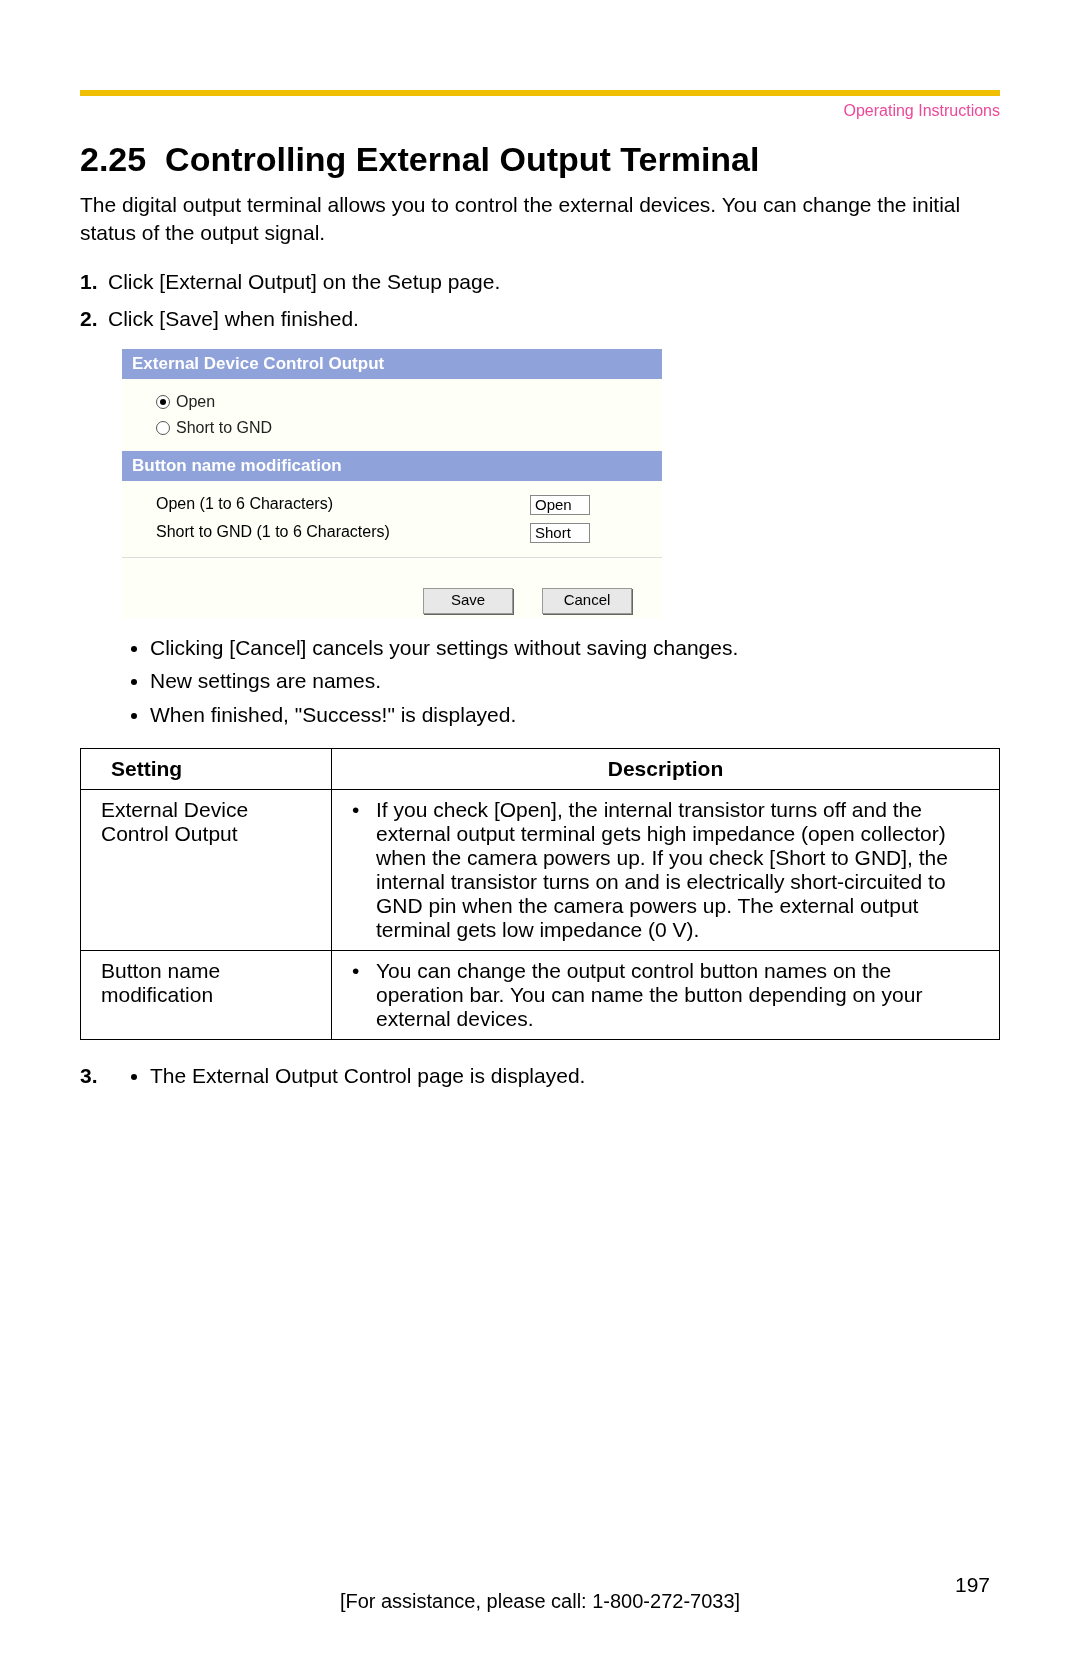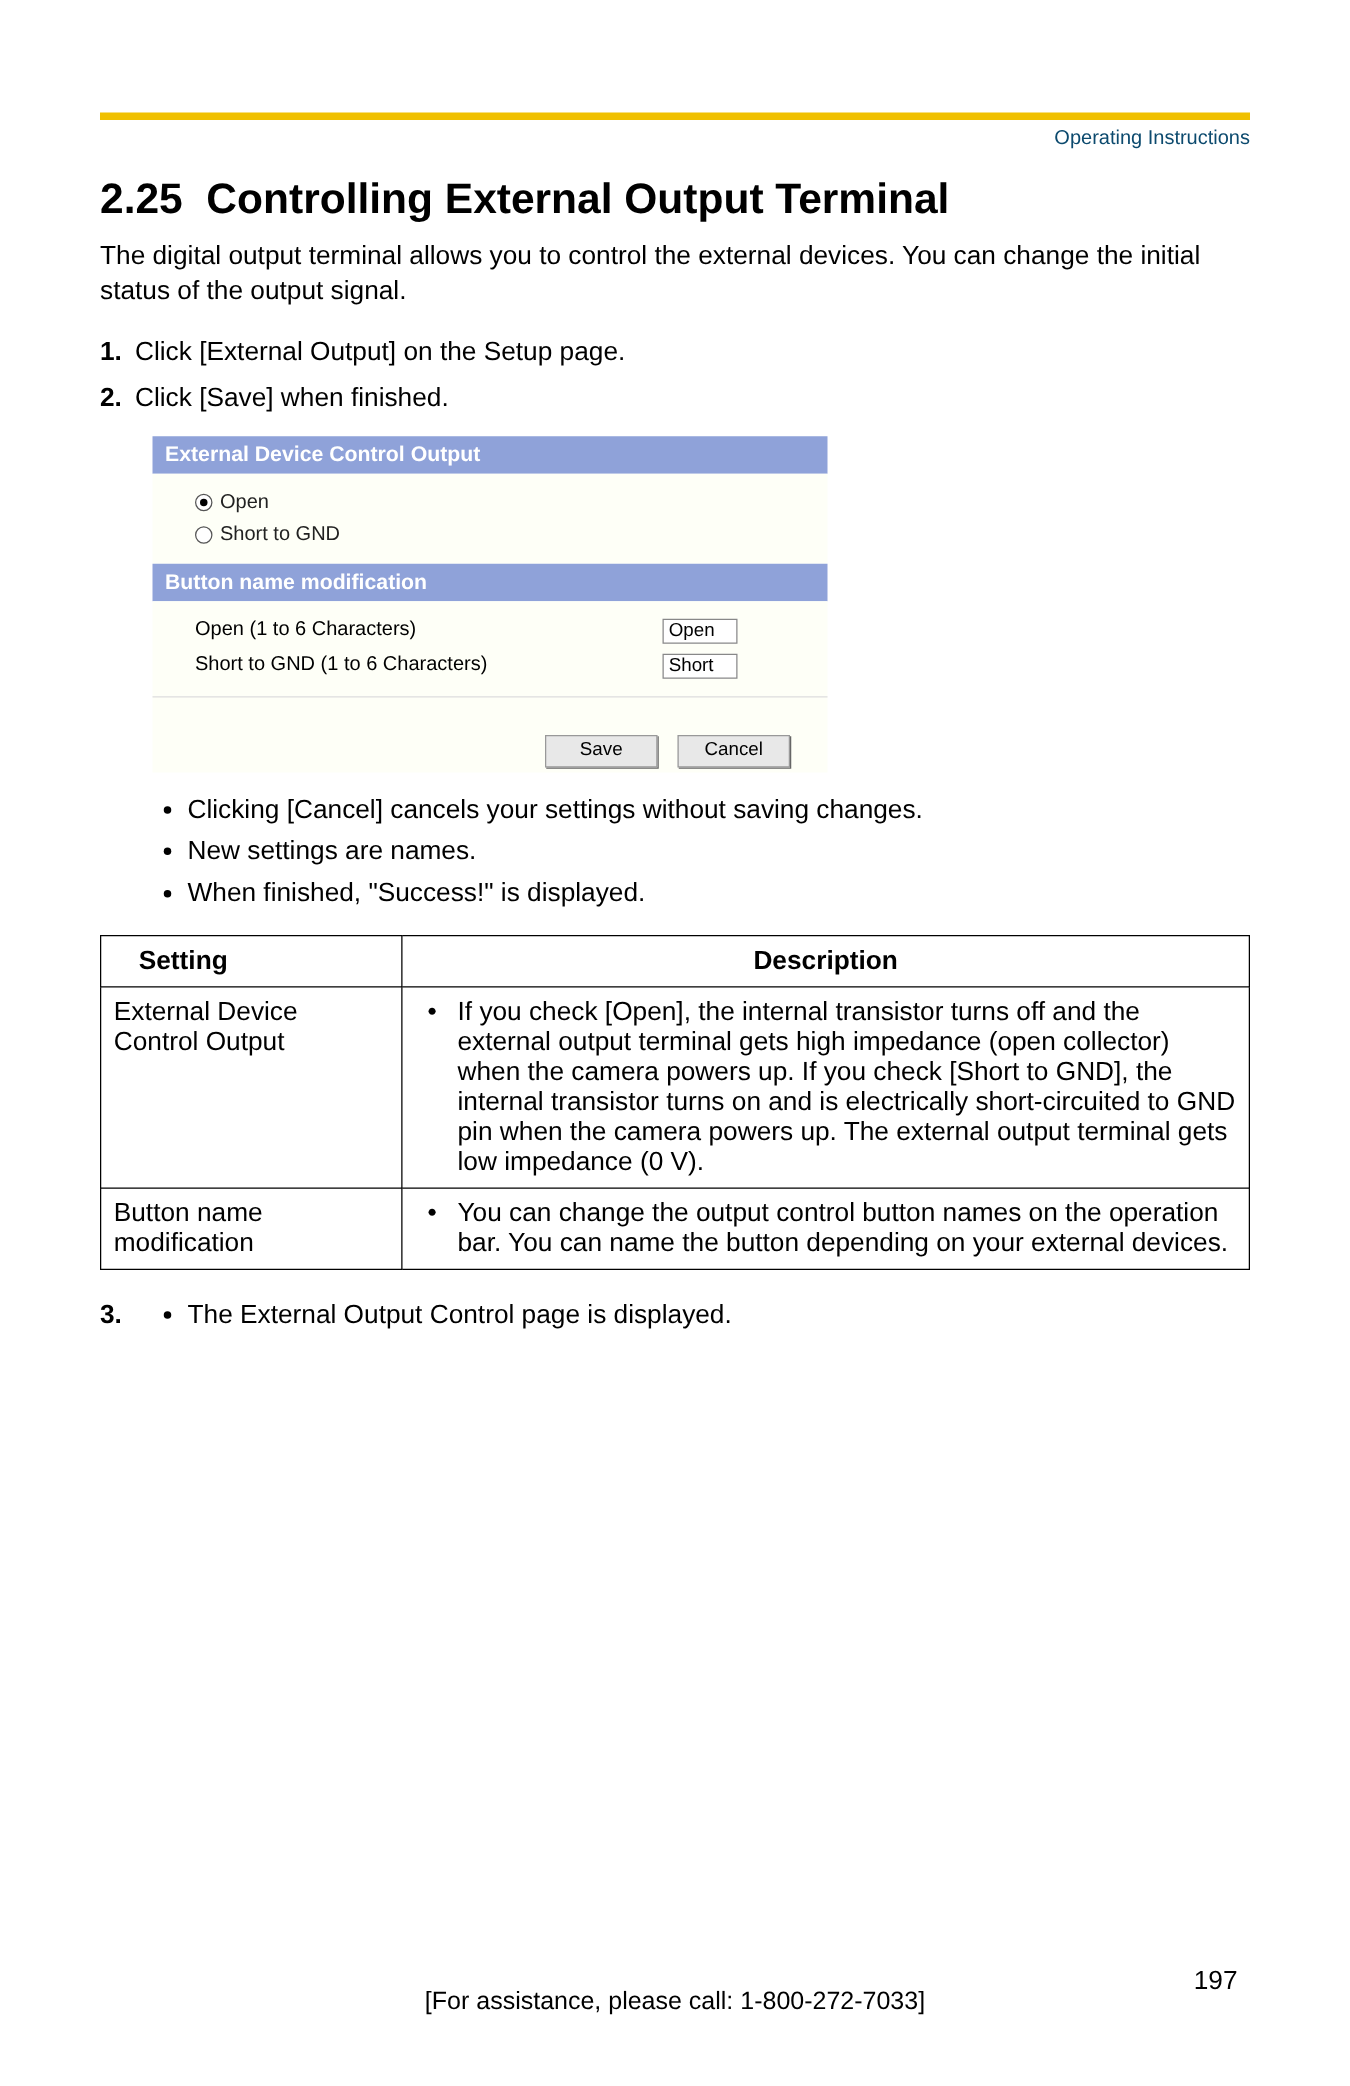--- a/index.html
+++ b/index.html
@@ -19,21 +19,21 @@
     position: relative;
   }
   .rule {
     height: 6px;
     background: #f0c000;
     margin-bottom: 6px;
   }
   .header-right {
     text-align: right;
     font-size: 16px;
-    color: #0c4a6e;
+    color: #ec4899;
     margin-bottom: 20px;
   }
   .section-title {
     font-size: 34px;
     font-weight: bold;
     margin: 10px 0 12px 0;
   }
   .intro {
     font-size: 21px;
     line-height: 1.35;
@@ -119,21 +119,21 @@
   .ui-sep {
     height: 22px;
     background: #fefff7;
     border-top: 1px solid #ddd;
   }
   .ui-buttons {
     background: #fefff7;
     padding: 8px 30px 4px 0;
     display: flex;
     justify-content: flex-end;
-    gap: 16px;
+    gap: 29px;
   }
   .ui-btn {
     background: #e8e8e8;
     border: 1px solid #999;
     font-family: Tahoma, Arial, sans-serif;
     font-size: 15px;
     width: 88px;
     height: 24px;
     text-align: center;
     line-height: 22px;
@@ -152,21 +152,21 @@
   }
 
   table.desc {
     border-collapse: collapse;
     width: 100%;
     margin: 6px 0 20px 0;
     font-size: 21px;
   }
   table.desc th, table.desc td {
     border: 1px solid #000;
-    padding: 8px 10px;
+    padding: 8px 20px;
     vertical-align: top;
     text-align: left;
   }
   table.desc th {
     font-weight: bold;
     text-align: center;
   }
   table.desc th.left {
     text-align: left;
     padding-left: 30px;

